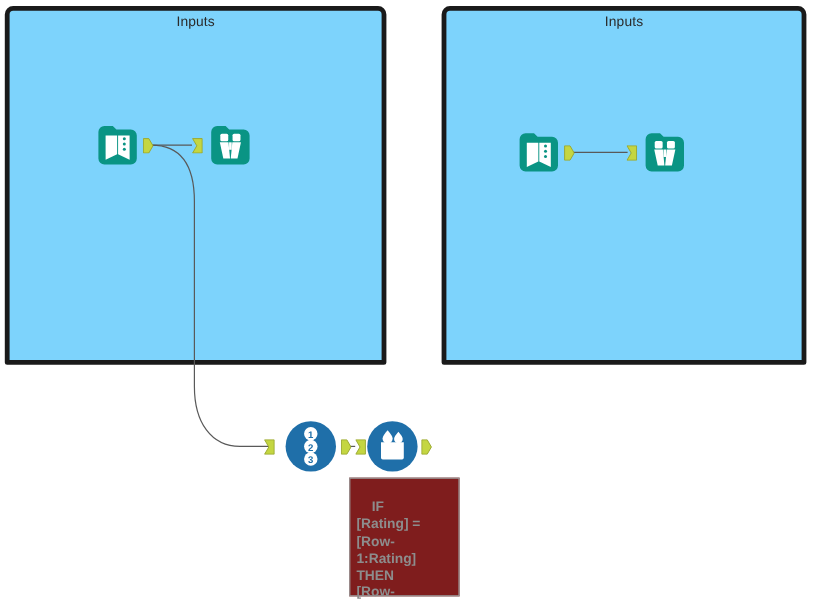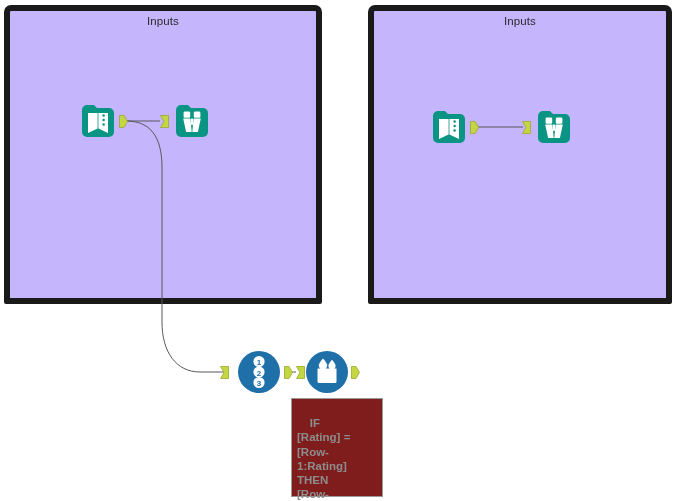--- a/index.html
+++ b/index.html
@@ -17,22 +17,22 @@
   #canvas {
     position: absolute;
     left: 0; top: 0;
     width: 682px;
     height: 501px;
     background: #ffffff;
   }
   
   .container {
     position: absolute;
-    background: #c4b5fd;
-    border: 6px solid #000000;
+    background: #7dd3fc;
+    border: 4px solid #000000;
     border-radius: 7px 7px 2px 2px;
     box-sizing: border-box;
   }
   .container-title {
     position: absolute;
     top: 4px;
     left: 0;
     width: 100%;
     text-align: center;
     font-size: 11.5px;

